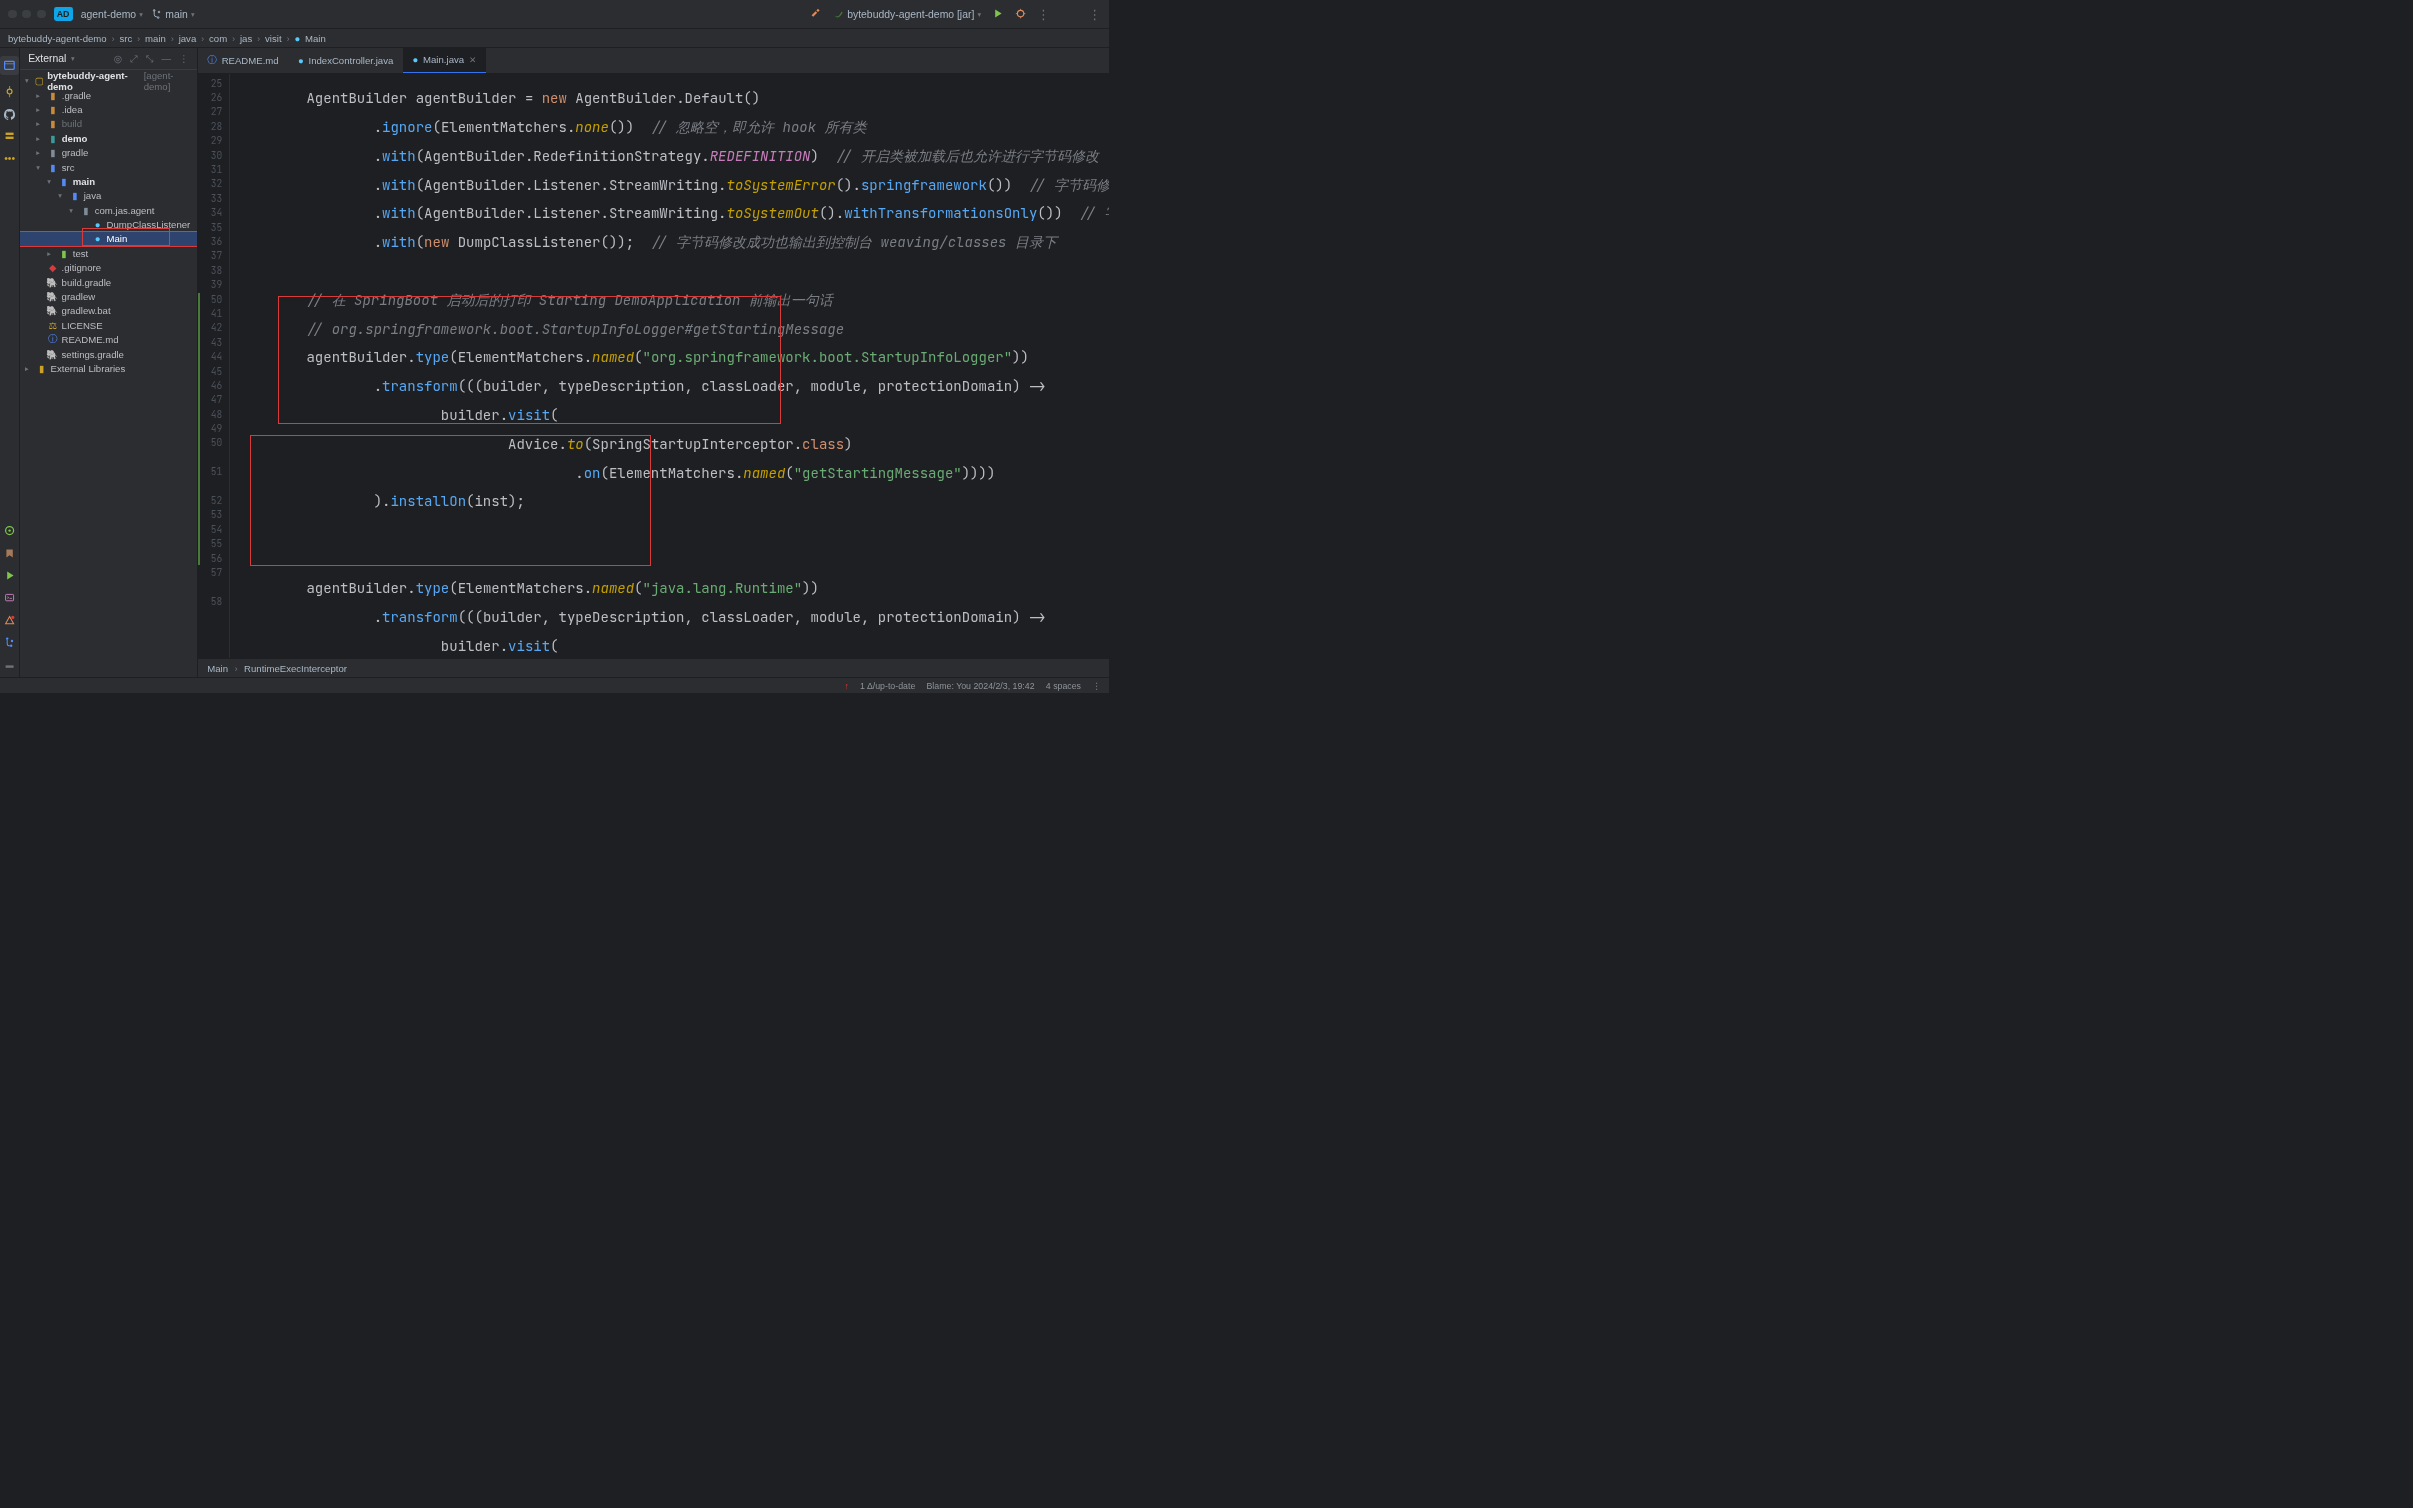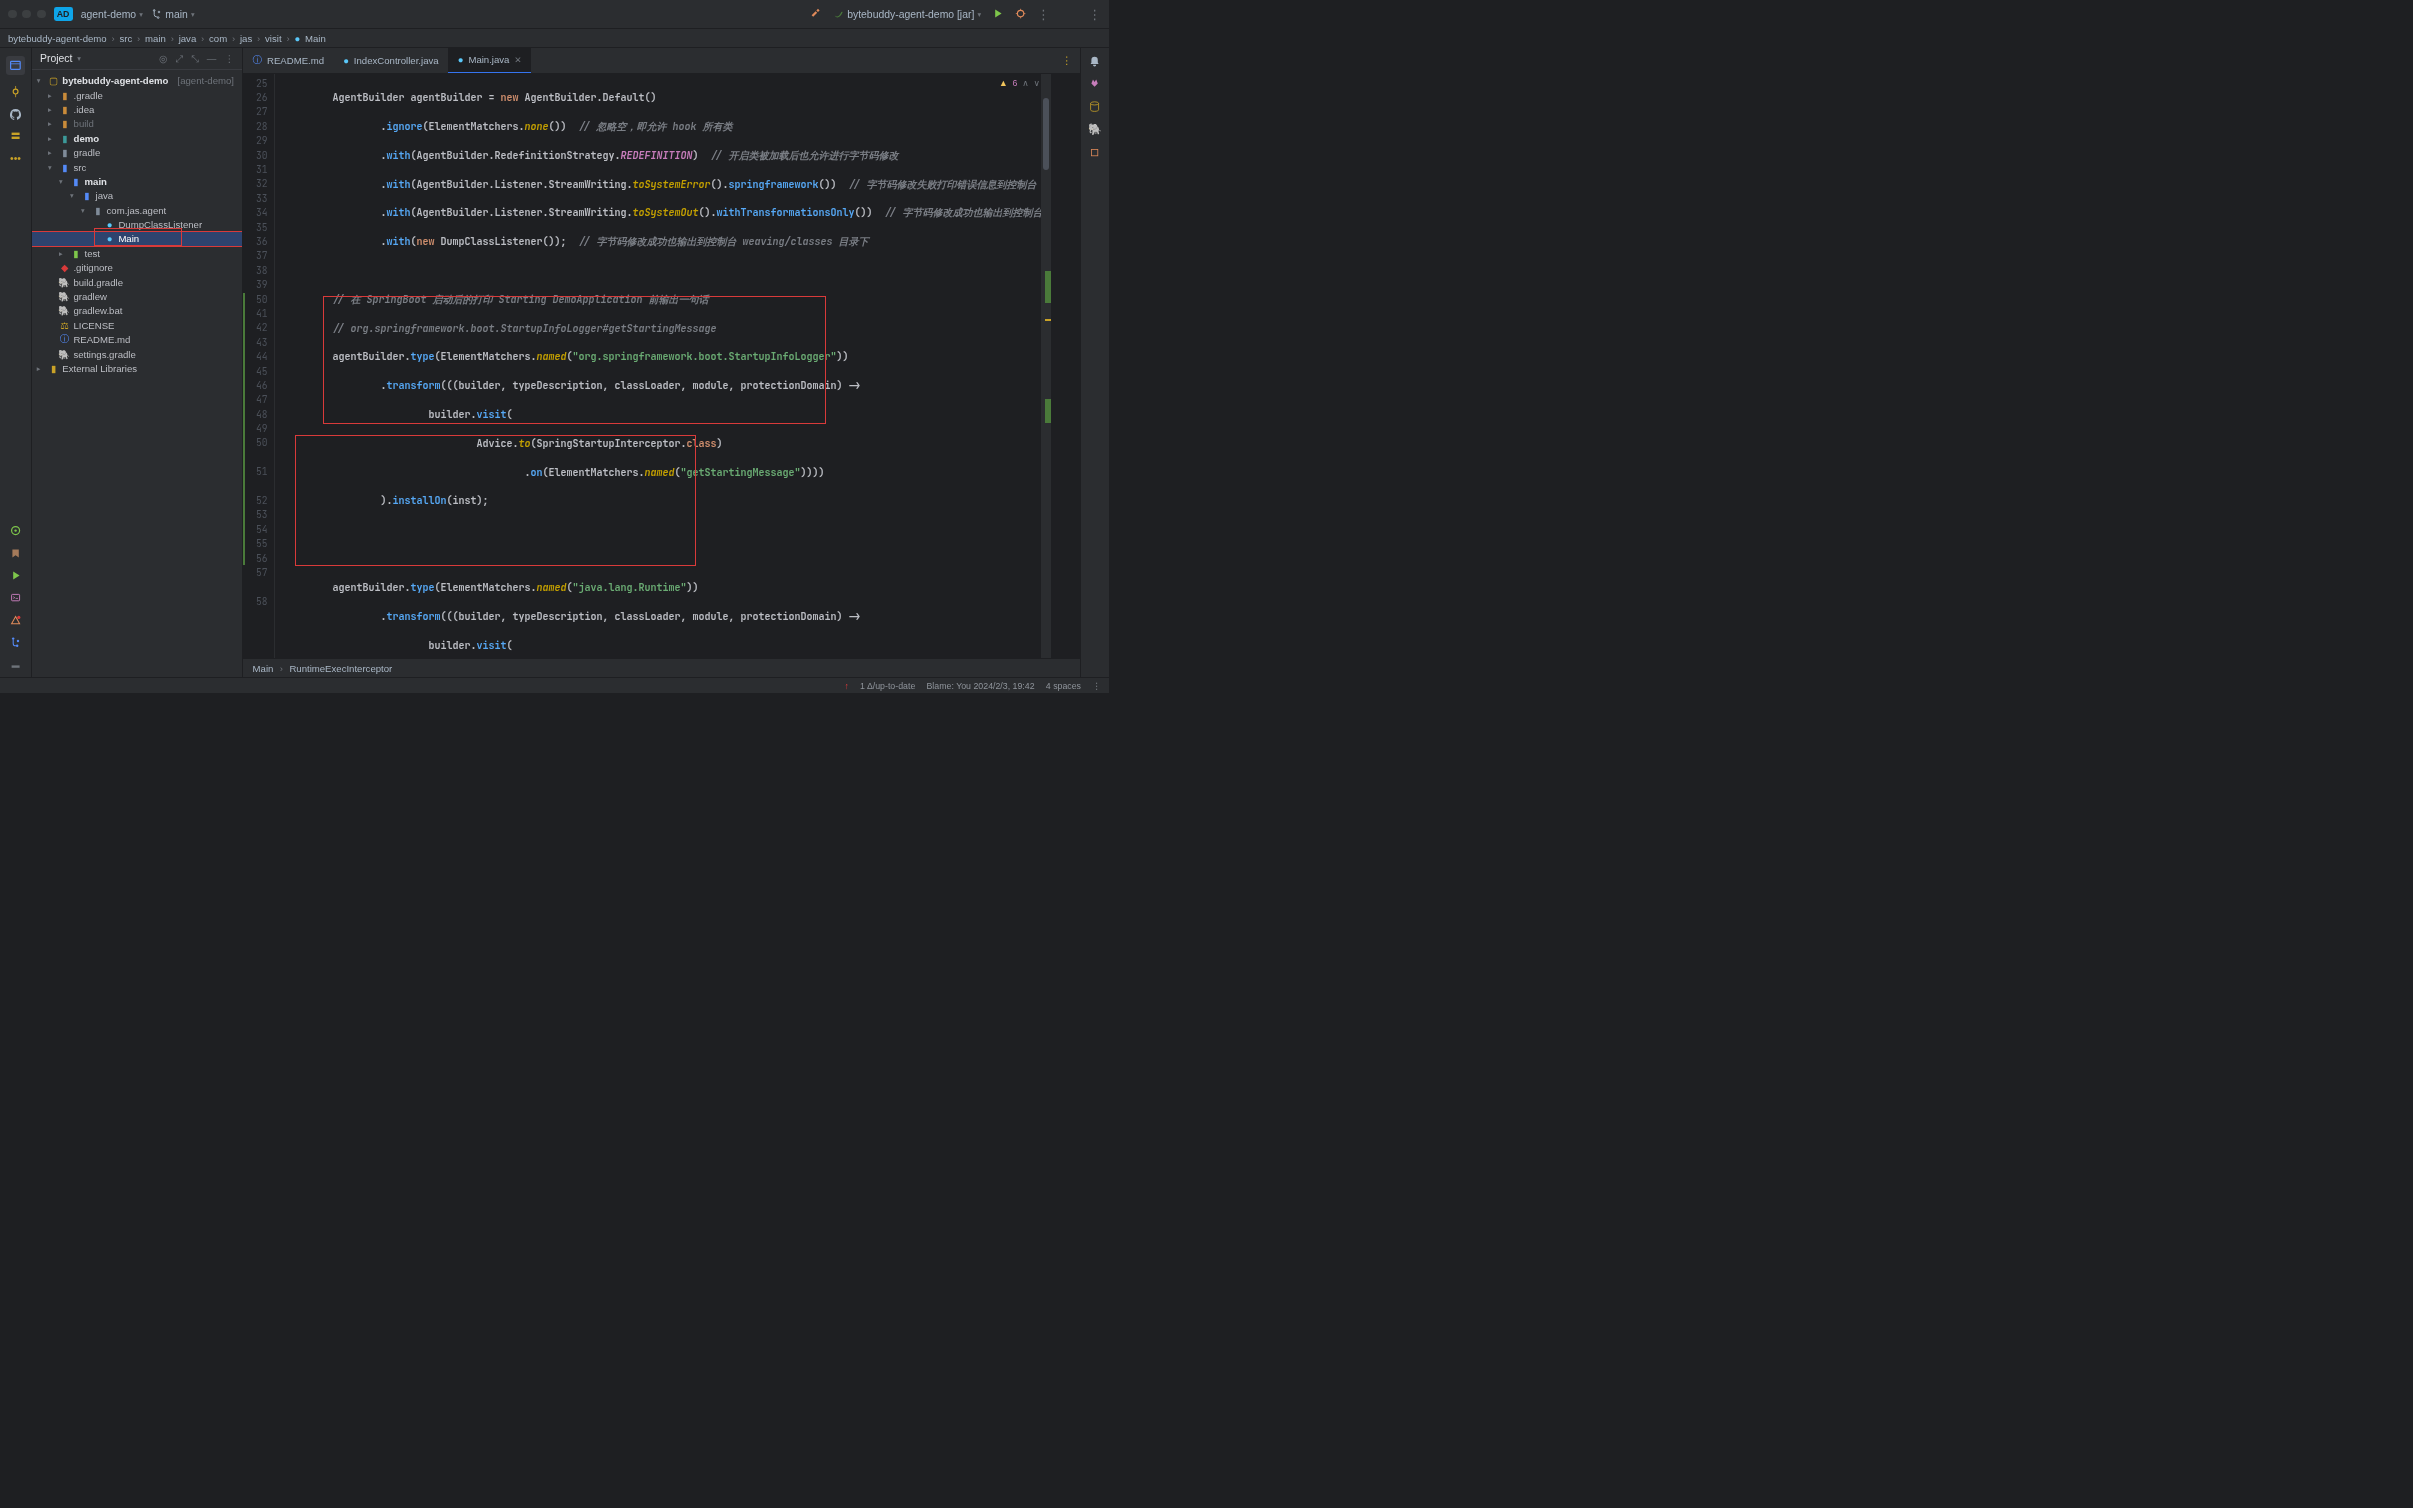--- a/index.html
+++ b/index.html
@@ -142,27 +142,26 @@
   line-height: 14.4px;
   padding-top: 3.2px;
   border-right: 0.8px solid #2b2d30;
   position: relative;
 }
 .gutter .ln { height: 14.4px; }
 .change-bar-green { position: absolute; left: 0; width: 2.4px; background: #4a7a3a; }
 .code {
   flex: 1;
   font-family: "JetBrains Mono", Menlo, monospace;
-  font-size: 10px;
+  font-size: 14px;
   line-height: 14.4px;
   padding: 3.2px 0 3.2px 9.6px;
   white-space: pre;
   position: relative;
   overflow: visible;
-  font-weight: bold;
 }
 .c-kw { color: #cf8e6d; }
 .c-var { color: #bcbec4; }
 .c-op { color: #bcbec4; }
 .c-method { color: #56a8f5; }
 .c-type { color: #bcbec4; }
 .c-const { color: #c77dbb; font-style: italic; }
 .c-str { color: #6aab73; }
 .c-cmt { color: #7a7e85; font-style: italic; }
 .c-call { color: #c4a000; }
@@ -376,21 +375,21 @@
       </div>
     <div class="rail-icon">
         <svg width="11.2" height="9.6" viewBox="0 0 14 12">
           <rect x="2" y="8" width="10" height="3" fill="#6e737a"></rect>
         </svg>
       </div>
   </div>
 
   <div class="project-panel" style="position:relative">
     <div class="panel-header">
-      <span class="panel-title">Project</span>
+      <span class="panel-title">External</span>
       <span class="chevron">▾</span>
       <div class="panel-header-icons">
         <span class="icon">◎</span>
         <span class="icon">⤢</span>
         <span class="icon">⤡</span>
         <span class="icon">—</span>
         <span class="icon">⋮</span>
       </div>
     </div>
     <div class="tree">

